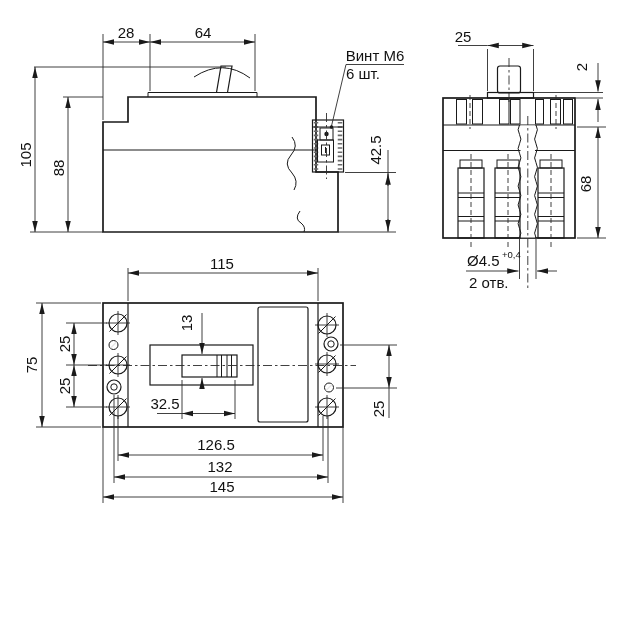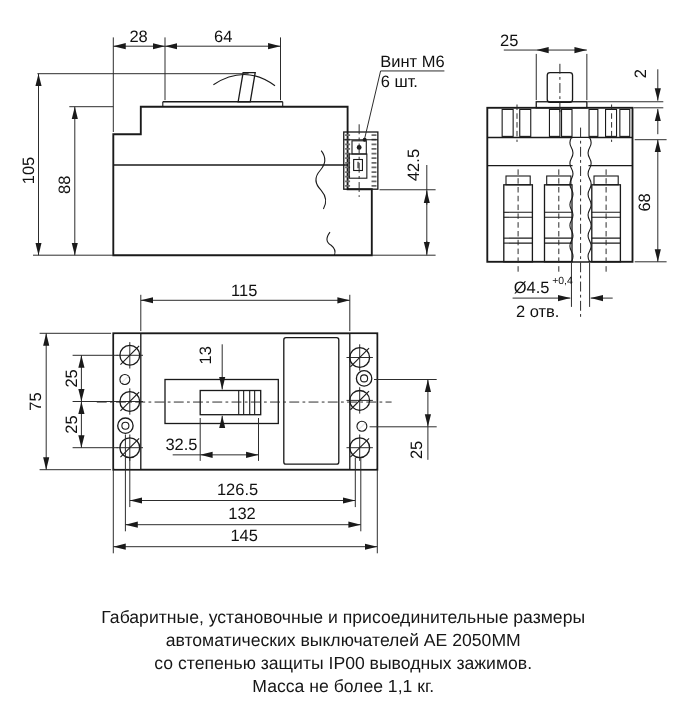--- a/index.html
+++ b/index.html
@@ -294,19 +294,13 @@
     <line class="thin" x1="328" y1="416" x2="328" y2="483"></line>
     <line class="thin" x1="114" y1="477" x2="328" y2="477" marker-start="url(#arw)" marker-end="url(#arw)"></line>
     <text class="txt" text-anchor="middle" x="220" y="472">132</text>
     <line class="thin" x1="103" y1="427" x2="103" y2="503"></line>
     <line class="thin" x1="343" y1="427" x2="343" y2="503"></line>
     <line class="thin" x1="103" y1="497" x2="343" y2="497" marker-start="url(#arw)" marker-end="url(#arw)"></line>
     <text class="txt" text-anchor="middle" x="222" y="492">145</text>
   </g>
 </svg>
 
-<div class="caption">
-  <div>Габаритные, установочные и присоединительные размеры</div>
-  <div>автоматических выключателей АЕ 2050ММ</div>
-  <div>со степенью защиты IP00 выводных зажимов.</div>
-  <div>Масса не более 1,1 кг.</div>
 </div>
-</div>
 
 </body></html>

